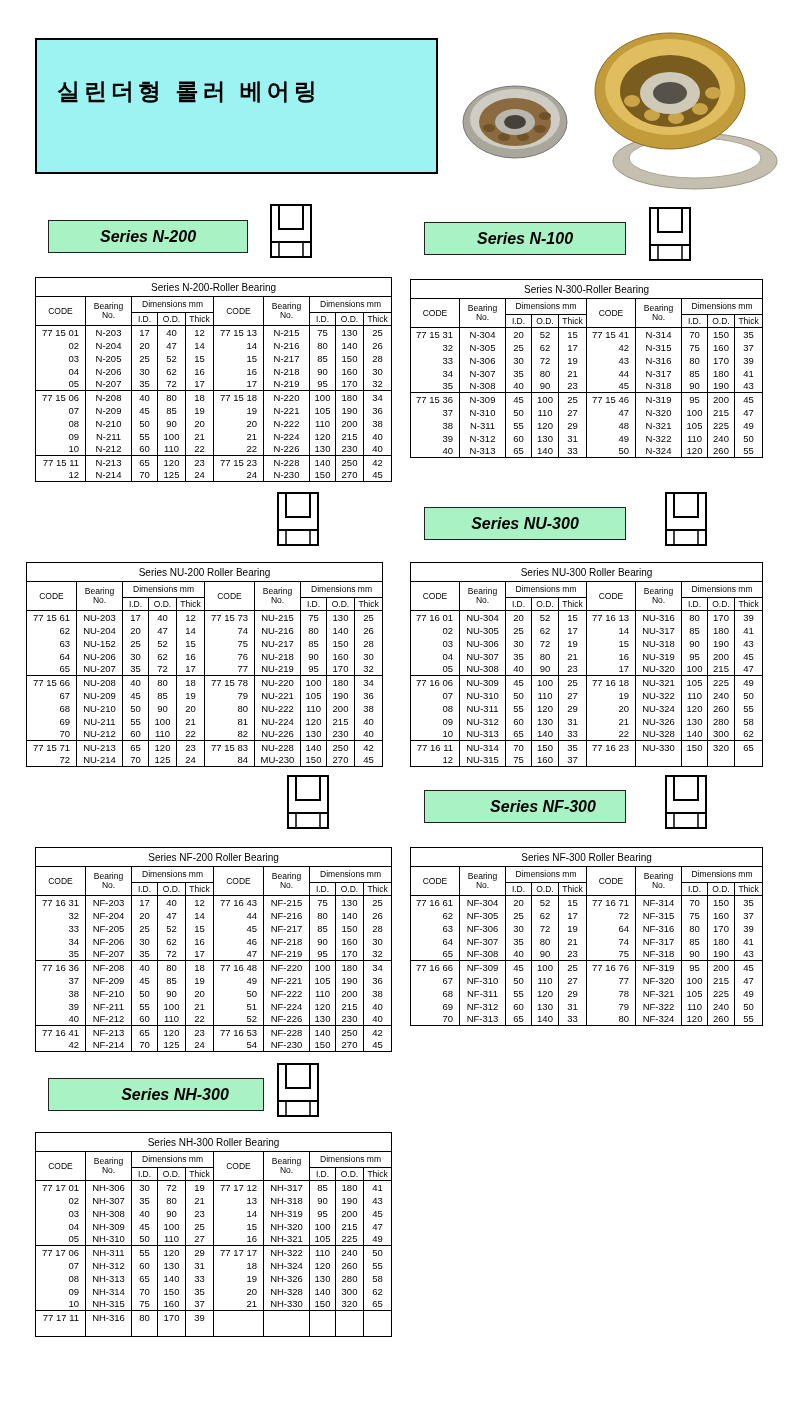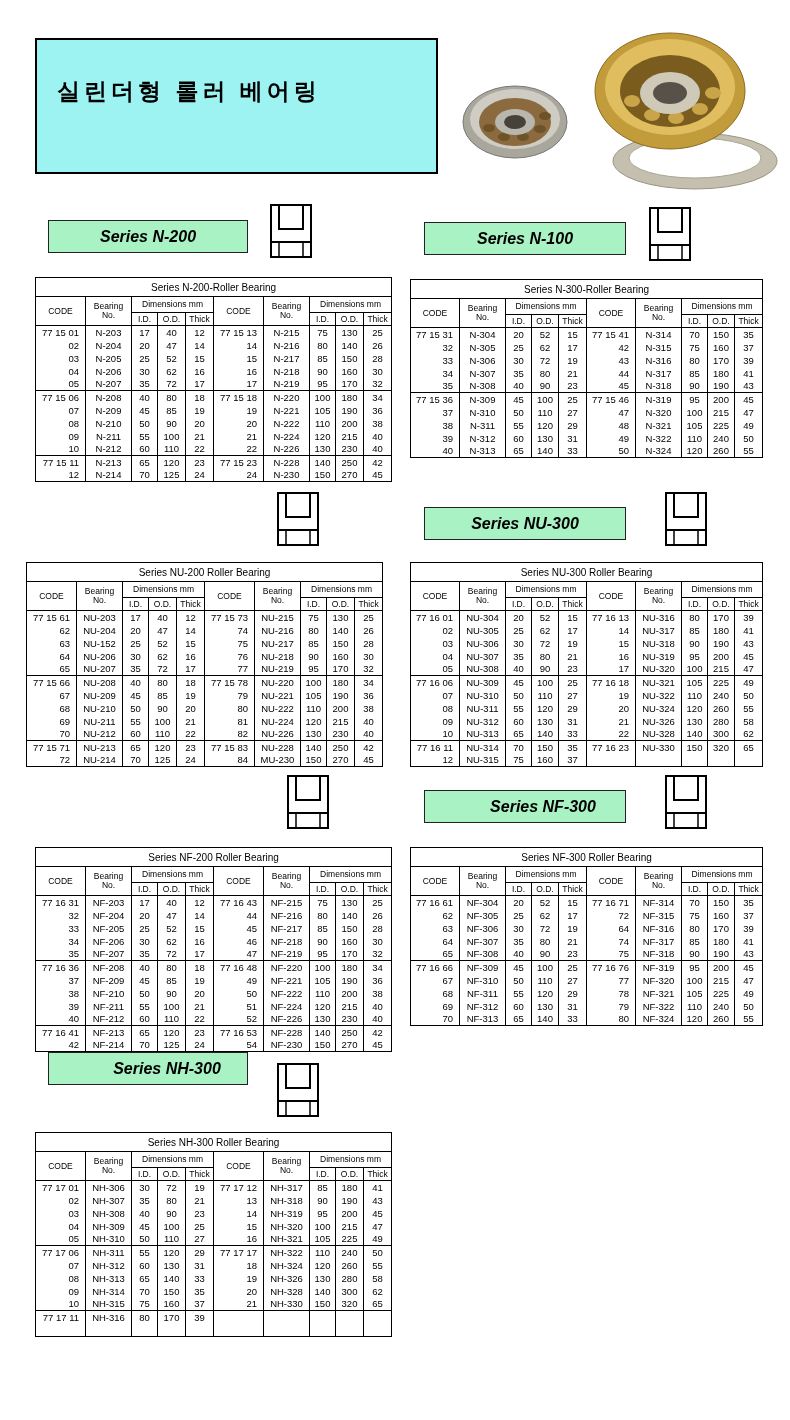--- a/index.html
+++ b/index.html
@@ -93,21 +93,21 @@
   </div>
   <div class="badge" style="left:424px;top:222px;width:202px;">
     <span>Series N-100</span>
   </div>
   <div class="badge" style="left:424px;top:507px;width:202px;">
     <span>Series NU-300</span>
   </div>
   <div class="badge" style="left:424px;top:790px;width:202px;padding-left:36px;">
     <span>Series NF-300</span>
   </div>
-  <div class="badge" style="left:48px;top:1052px;width:200px;padding-left:38px;">
+  <div class="badge" style="left:48px;top:1078px;width:216px;padding-left:38px;">
     <span>Series NH-300</span>
   </div>
 
   <div class="xicon" style="left:268px;top:202px;">
     <svg width="46" height="58" viewBox="0 0 46 58">
         <rect x="3" y="3" width="40" height="52" fill="#fff" stroke="#000" stroke-width="2"></rect>
         <rect x="11" y="3" width="24" height="24" fill="none" stroke="#000" stroke-width="2"></rect>
         <line x1="3" y1="40" x2="43" y2="40" stroke="#000" stroke-width="2"></line>
         <line x1="11" y1="40" x2="11" y2="55" stroke="#000" stroke-width="1.5"></line>
         <line x1="35" y1="40" x2="35" y2="55" stroke="#000" stroke-width="1.5"></line>

